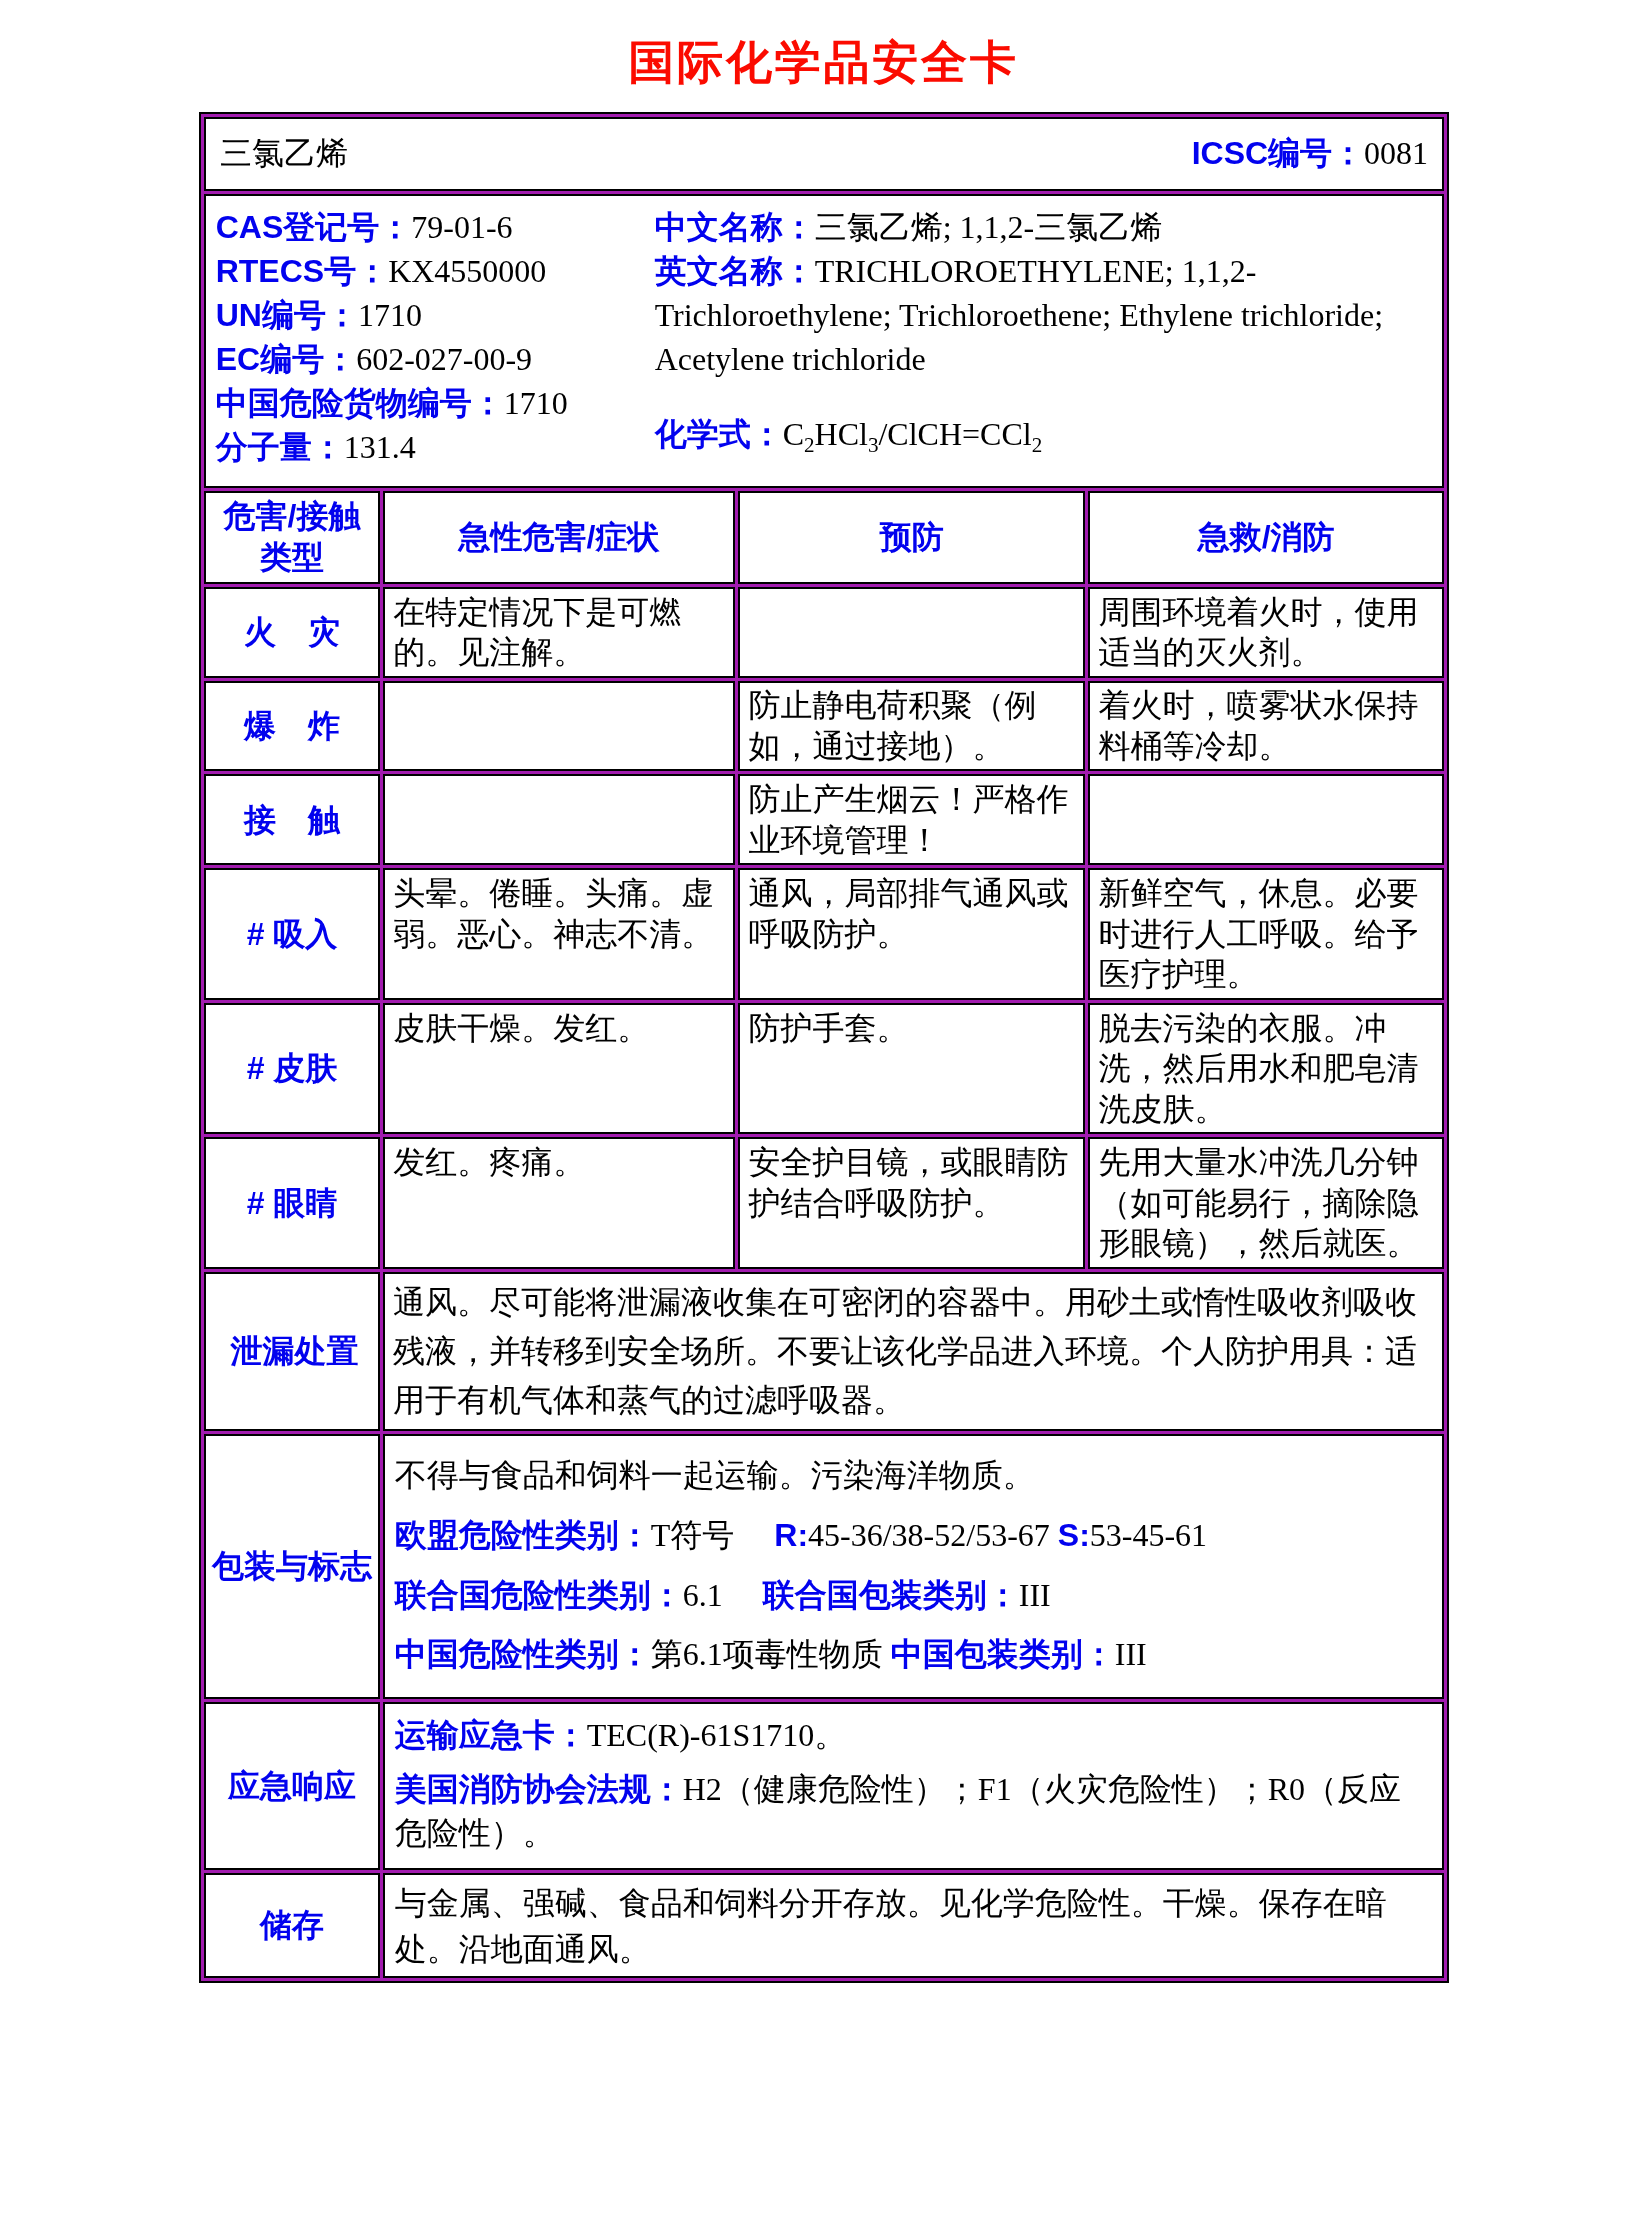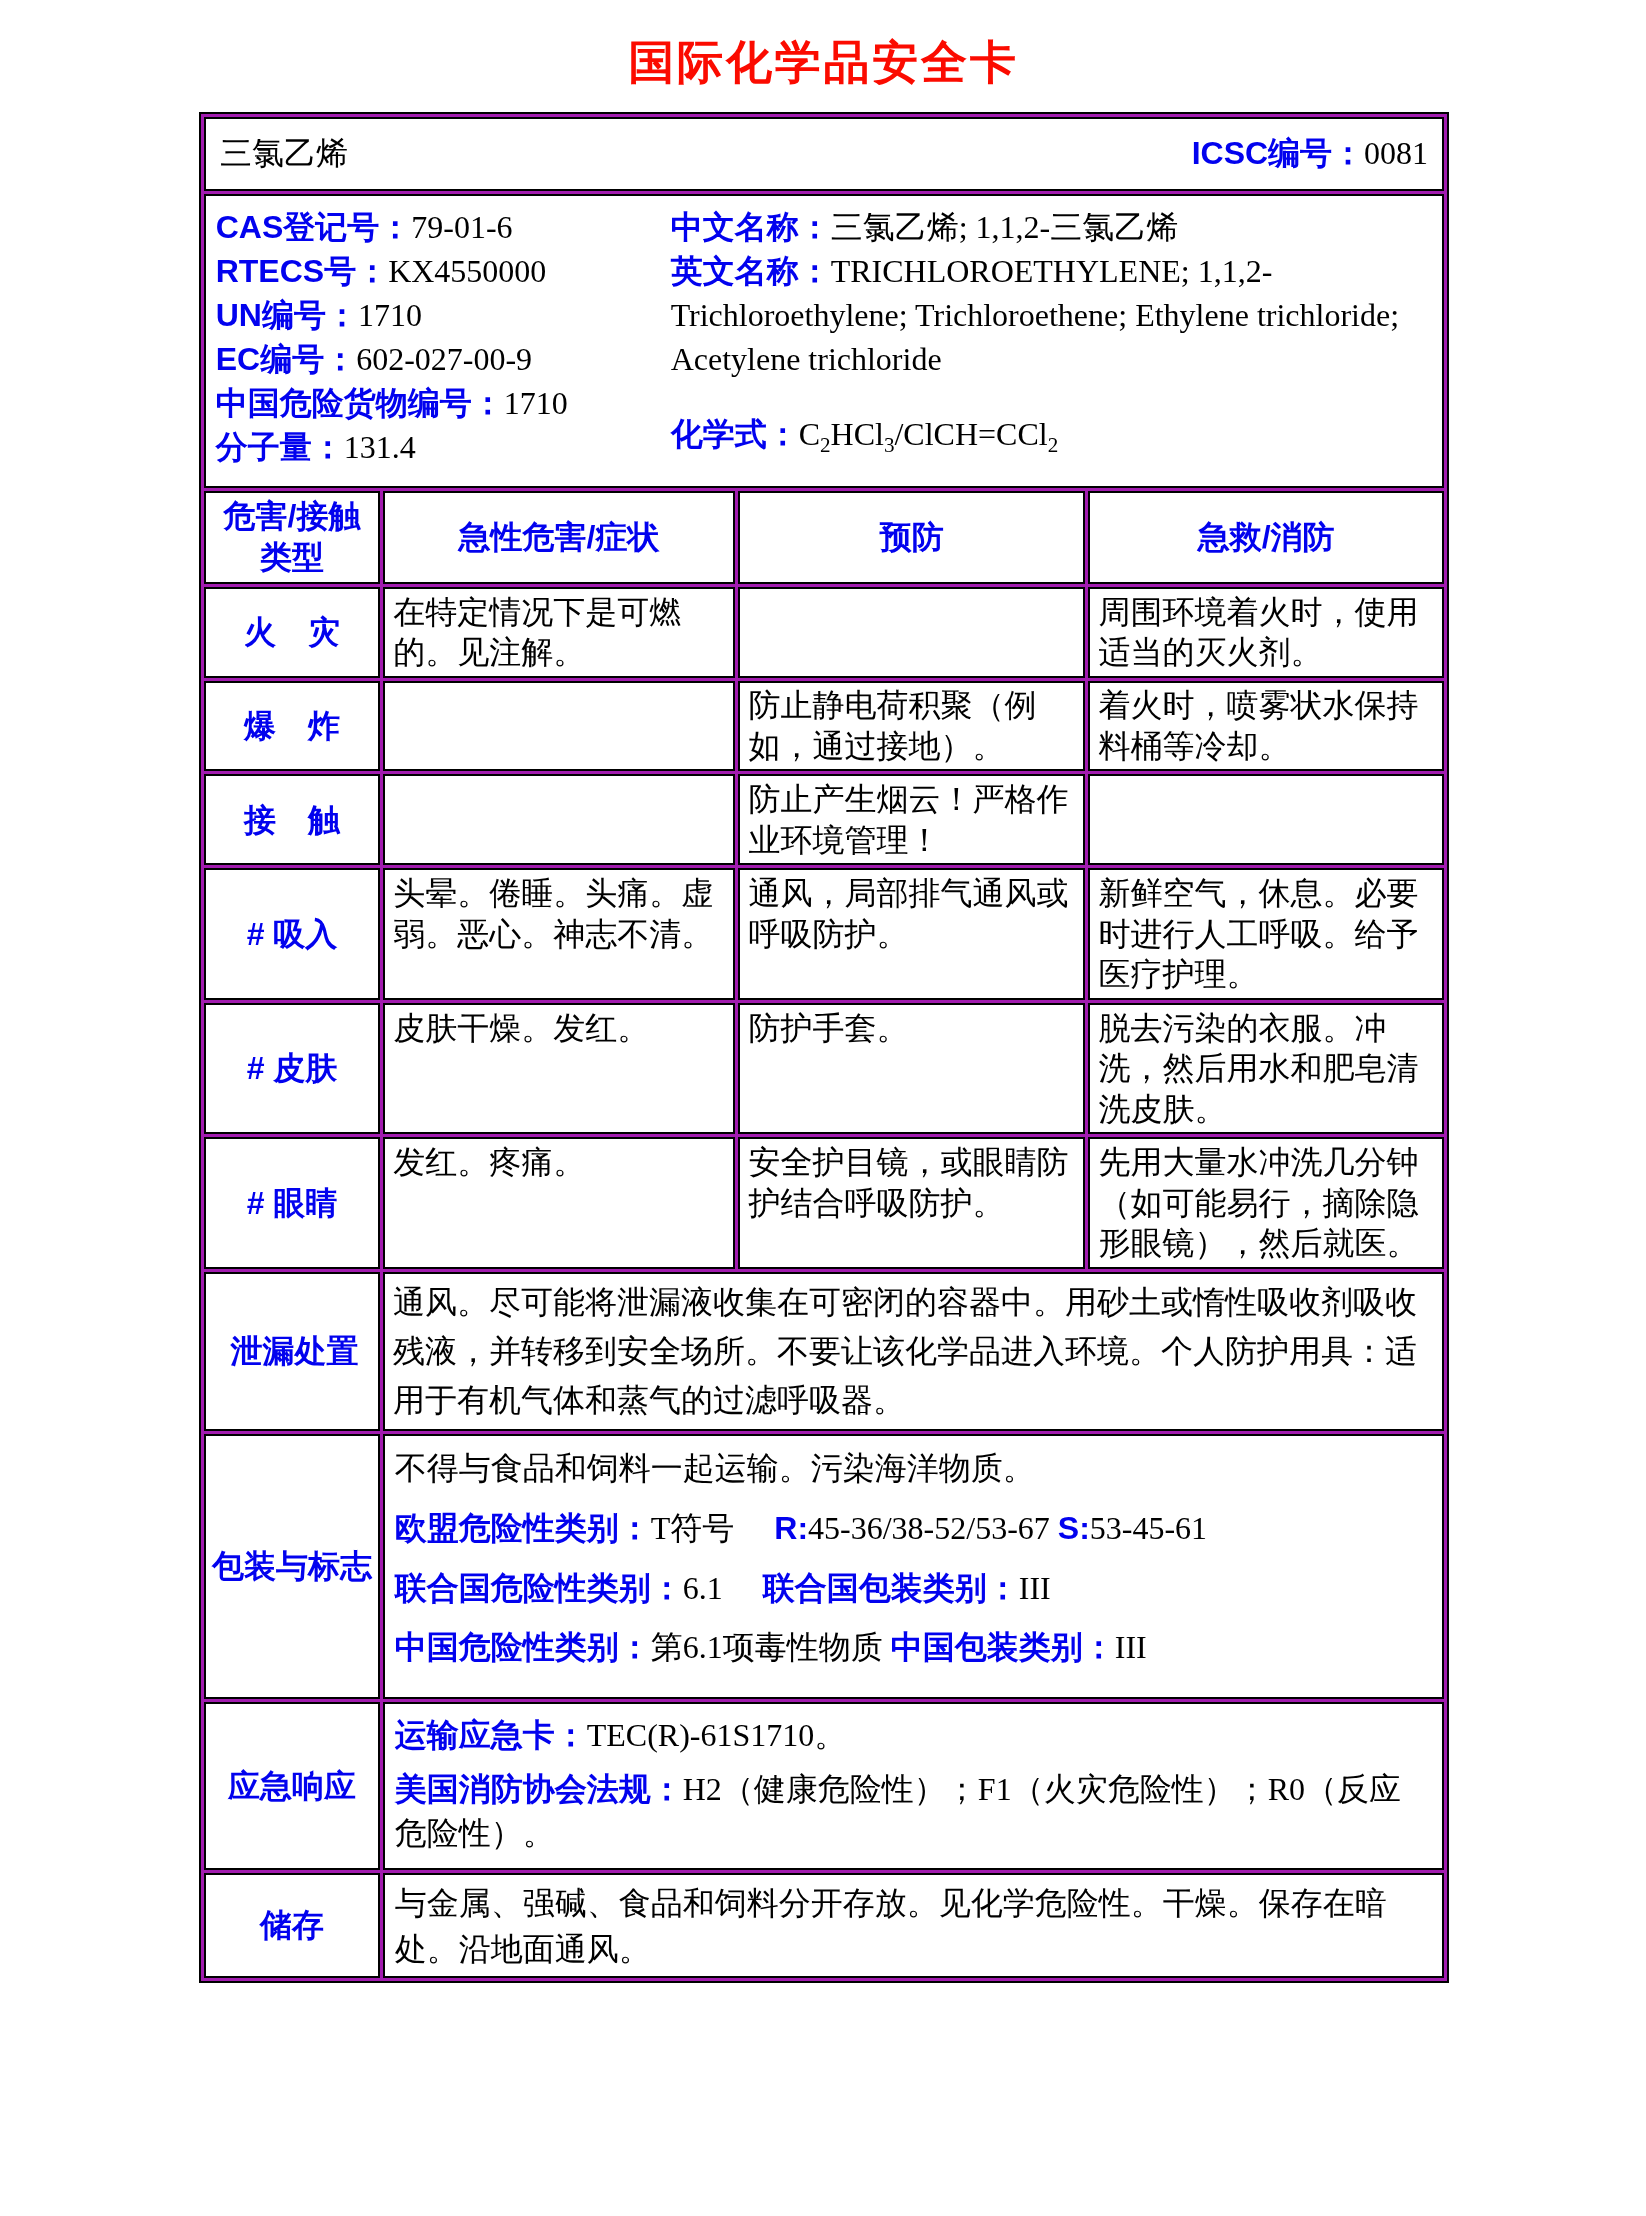--- a/index.html
+++ b/index.html
@@ -61,21 +61,21 @@
     display: flex;
     justify-content: space-between;
     align-items: center;
     padding: 0 5.6px;
   }
   .titlebar-inner .chem-name { font-size: 32px; }
   .titlebar-inner .icsc { font-size: 32px; white-space: nowrap; }
 
   
   td.id-cell { padding: 9.7px 7px 16.7px 9.7px; }
-  .id-wrap { display: flex; gap: 16px; }
+  .id-wrap { display: flex; }
   .id-left { width: 36%; flex: none; }
   .id-right { width: 64%; flex: none; padding-right: 4.2px; }
   .id-line { line-height: 44px; white-space: nowrap; }
   .id-right p { margin: 0; line-height: 44px; }
   .id-right .en-line { }
   .id-right .formula-line { margin-top: 31px; }
   sub { font-size: 0.66em; line-height: 0; }
 
   
   tr.r-thead td {
@@ -112,21 +112,21 @@
   
   tr.r-spillage  td { height: 136px; padding-left: 8px; }
   tr.r-packaging td { height: 253px; }
   tr.r-emergency td { height: 119px; }
   tr.r-storage   td { height: 92px; }
 
   td.section-content { padding: 4.2px 9.7px; }
   .spillage-text { line-height: 49px; }
   .storage-text  { line-height: 46px; }
   .pkg-line { margin: 0 0 16.7px 0; line-height: 43px; }
-  .pkg-line:first-child { margin-top: 7px; }
+  .pkg-line:first-child { margin-top: 14px; }
   .em-line { margin: 4.2px 0 9.7px 0; line-height: 44px; }
 </style>
 </head>
 <body>
 
 <div class="page-title">国际化学品安全卡</div>
 
 <table class="card">
   <colgroup>
     <col style="width:14.3%">

